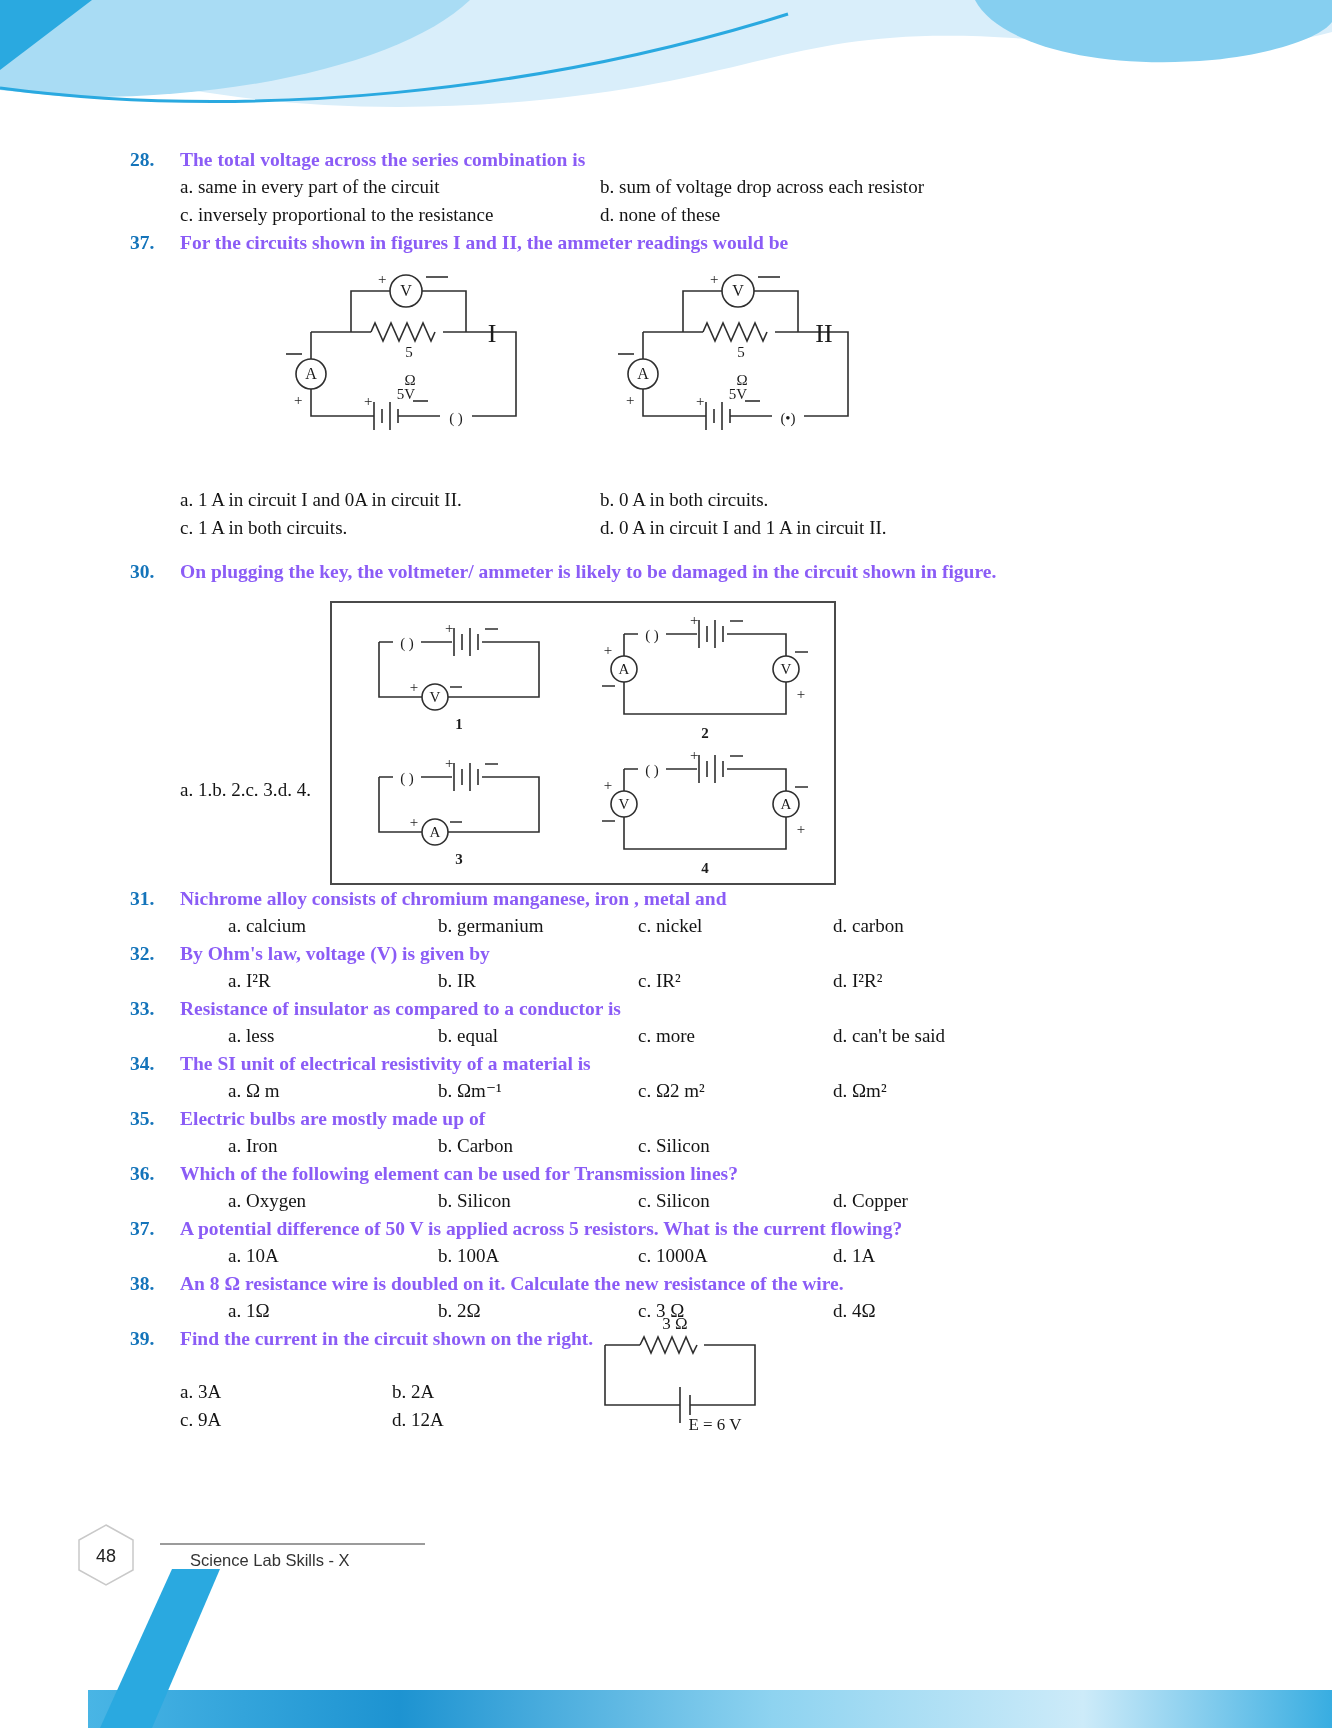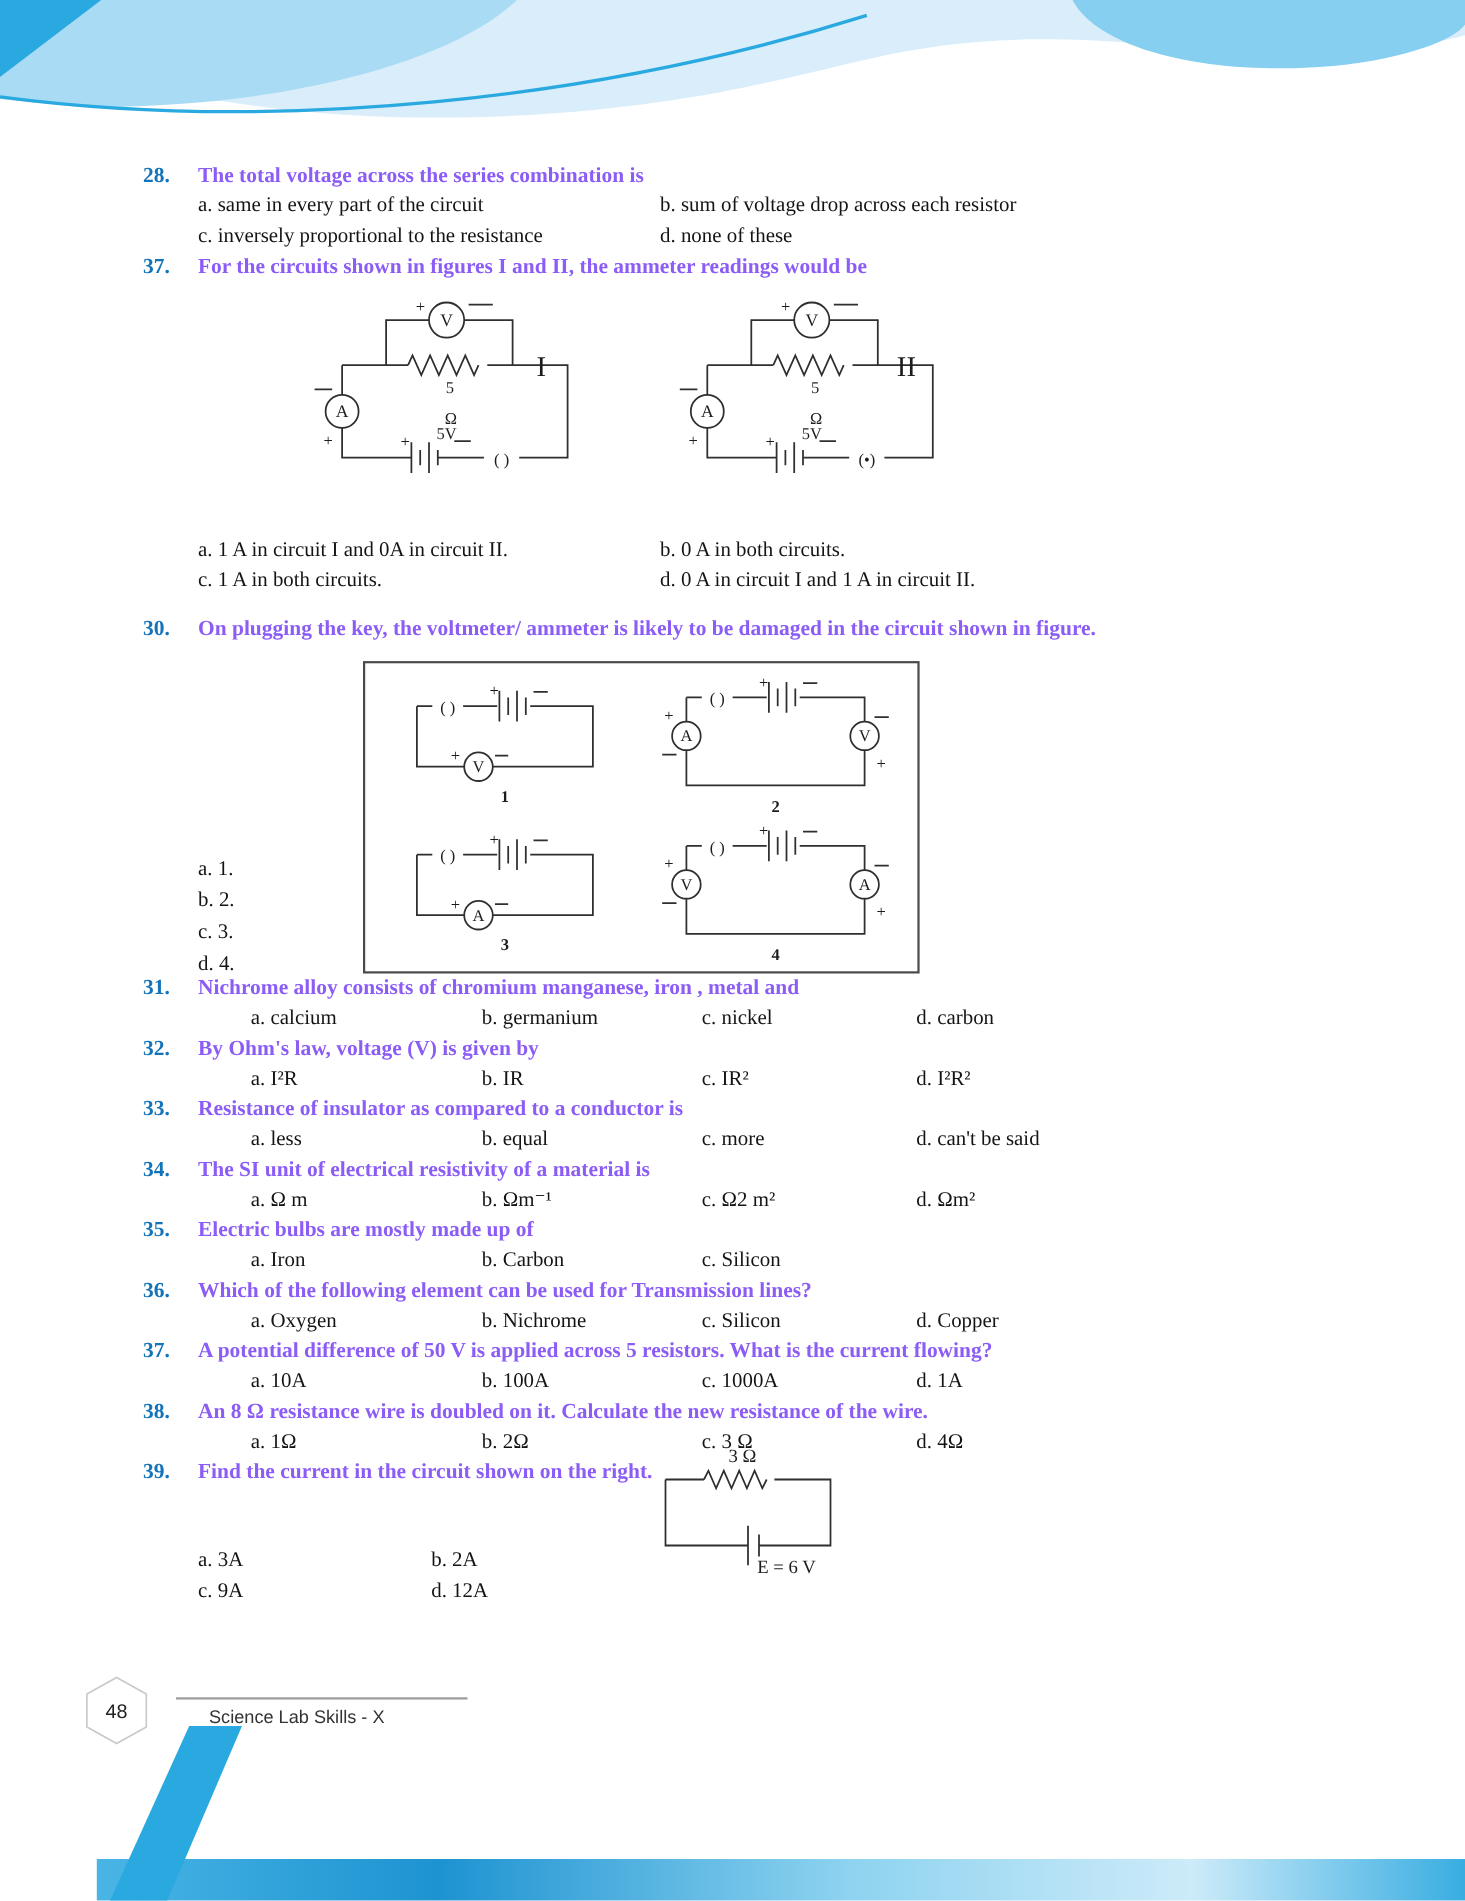--- a/index.html
+++ b/index.html
@@ -16,24 +16,24 @@
   .qbody { margin-left: 50px; }
   .qtext { font-weight: 700; color: #8b5cf6; font-size: 19.5px; line-height: 27px; }
   .opt { font-size: 19px; line-height: 28px; color: #141414; }
   .opts4 { display: grid; grid-template-columns: 210px 200px 195px 1fr; margin-left: 48px; }
   .opts2 { display: grid; grid-template-columns: 420px 1fr; }
   .fig29 { display: flex; gap: 64px; margin: 8px 0 26px 96px; }
   .q29block { margin-bottom: 16px; }
   .q30wrap { position: relative; height: 300px; }
   .q30box { position: absolute; left: 150px; top: 16px; width: 506px; height: 284px; border: 2px solid #4a4a4a;
             display: grid; grid-template-columns: 1fr 1fr; align-items: center; justify-items: center; padding: 8px 8px 2px; }
-  .opts-stack { position: absolute; left: 0; top: 190px; display: flex; flex-direction: column; }
+  .opts-stack { position: absolute; left: 0; top: 190px; display: flex; flex-direction: row; }
   .opts-stack .opt { line-height: 29px; }
   .q39wrap { position: relative; }
-  .q39opts { margin-top: 53px; display: grid; grid-template-columns: 212px 200px; width: 412px; }
+  .q39opts { margin-top: 26px; display: grid; grid-template-columns: 212px 200px; width: 412px; }
   .q39fig { position: absolute; left: 410px; top: -10px; }
   .ckt path, .ckt circle { stroke: #2f2f2f; stroke-width: 1.6; fill: none; }
   .ckt text { stroke: none; fill: #1c1c1c; font-family: "Liberation Serif", "DejaVu Serif", serif; font-size: 15px; }
   .ckt text.meter { font-size: 16px; }
   .ckt text.roman { font-size: 26px; }
   .ckt text.figno { font-weight: 700; }
   .ckt text.biglbl { font-size: 17px; }
   .footer-svg text.pageno { font-family: "Liberation Sans", sans-serif; font-size: 18px; fill: #222; }
   .footer-svg text.booktitle { font-family: "Liberation Sans", sans-serif; font-size: 16.5px; fill: #333; }
 </style>
@@ -258,21 +258,21 @@
       </div>
     </div>
   </div>
 
   <div class="q">
     <span class="qnum">36.</span>
     <div class="qbody">
       <div class="qtext">Which of the following element can be used for Transmission lines?</div>
       <div class="opts4">
         <span class="opt">a. Oxygen</span>
-        <span class="opt">b. Nichrome</span>
+        <span class="opt">b. Silicon</span>
         <span class="opt">c. Silicon</span>
         <span class="opt">d. Copper</span>
       </div>
     </div>
   </div>
 
   <div class="q">
     <span class="qnum">37.</span>
     <div class="qbody">
       <div class="qtext">A potential difference of 50 V is applied across 5 resistors. What is the current flowing?</div>

